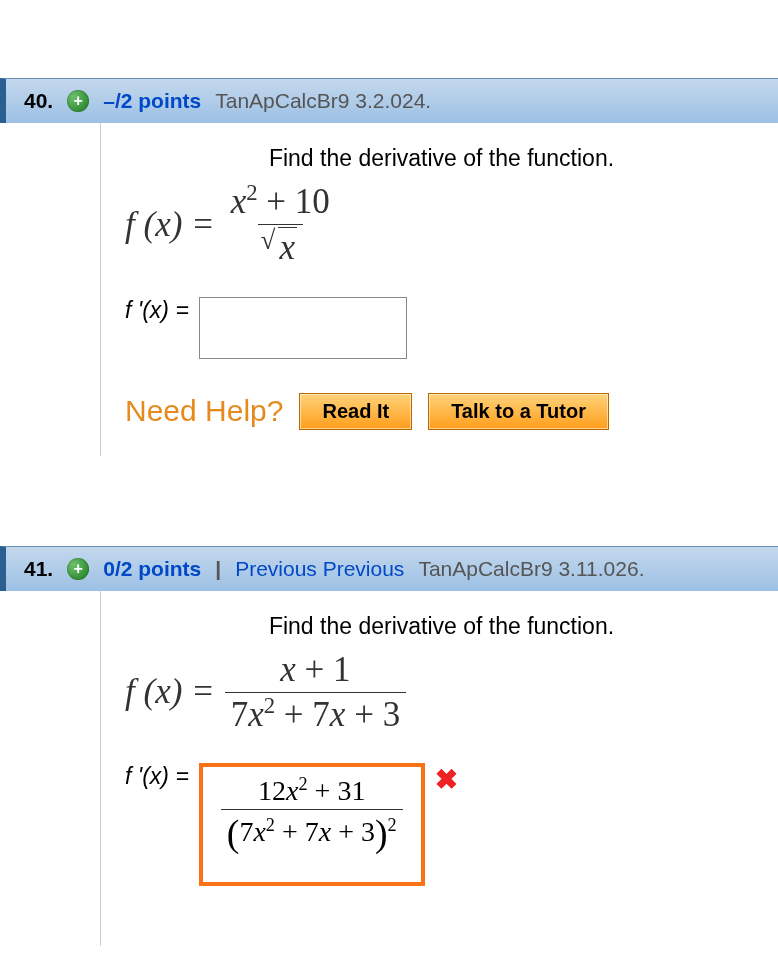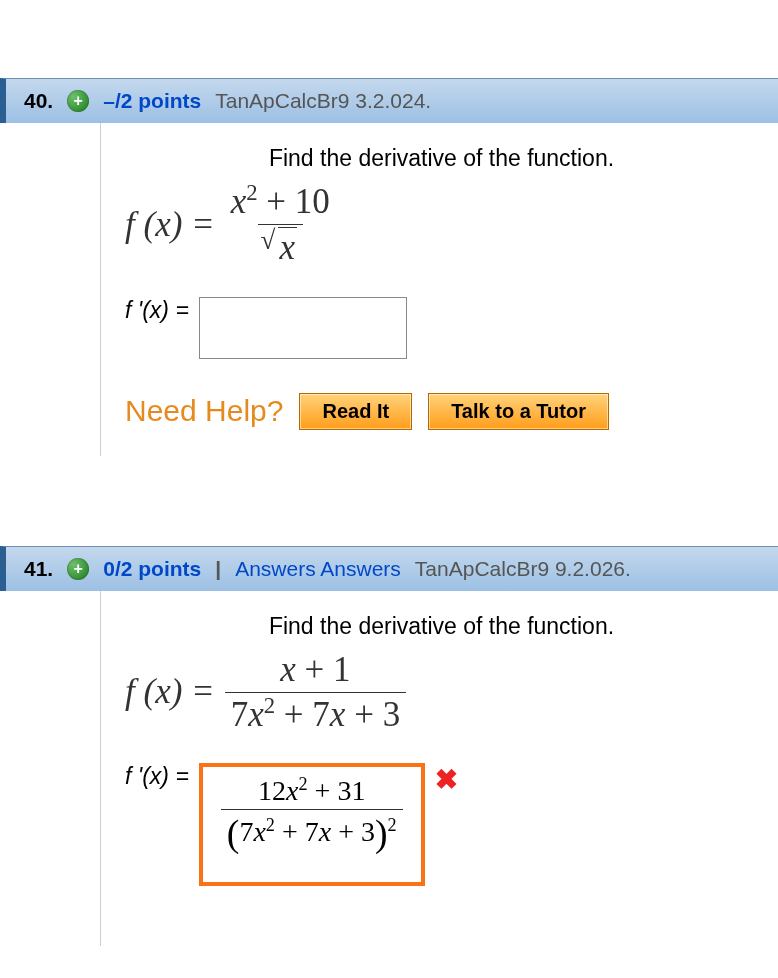--- a/index.html
+++ b/index.html
@@ -190,22 +190,22 @@
     </div>
   </div>
 </div>
 
 <div class="question-block" style="margin-bottom:0;">
   <div class="q-header">
     <span class="q-number">41.</span>
     <span class="expand-icon">+</span>
     <span class="points points-neg">0/2 points</span>
     <span class="sep">|</span>
-    <span class="points-link">Answers Answers</span>
-    <span class="ref">TanApCalcBr9 9.2.026.</span>
+    <span class="points-link">Previous Previous</span>
+    <span class="ref">TanApCalcBr9 3.11.026.</span>
   </div>
   <div class="q-body">
     <div class="prompt">Find the derivative of the function.</div>
 
     <div class="formula">
       <span class="lhs">f (x) =</span>
       <span class="frac">
         <span class="num"><i>x</i> + 1</span>
         <span class="den">7<i>x</i><sup>2</sup> + 7<i>x</i> + 3</span>
       </span>

